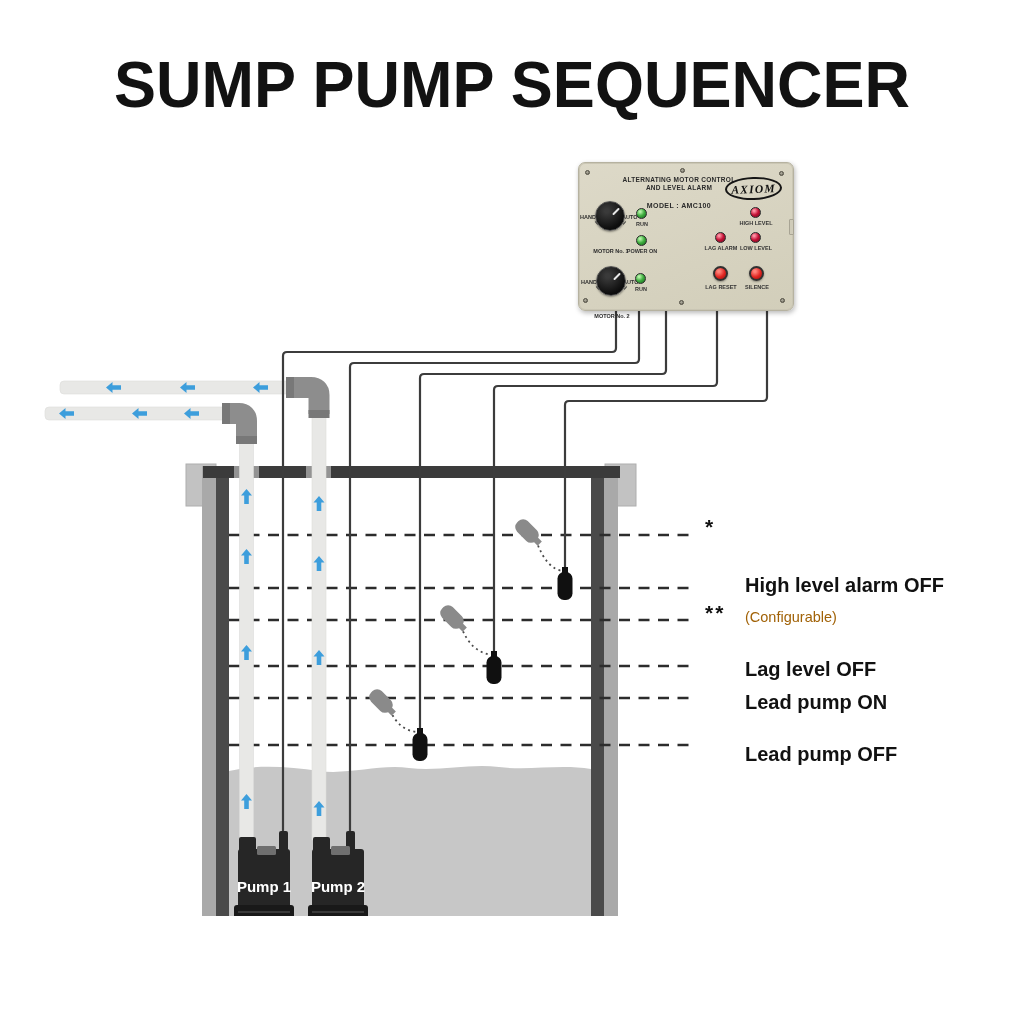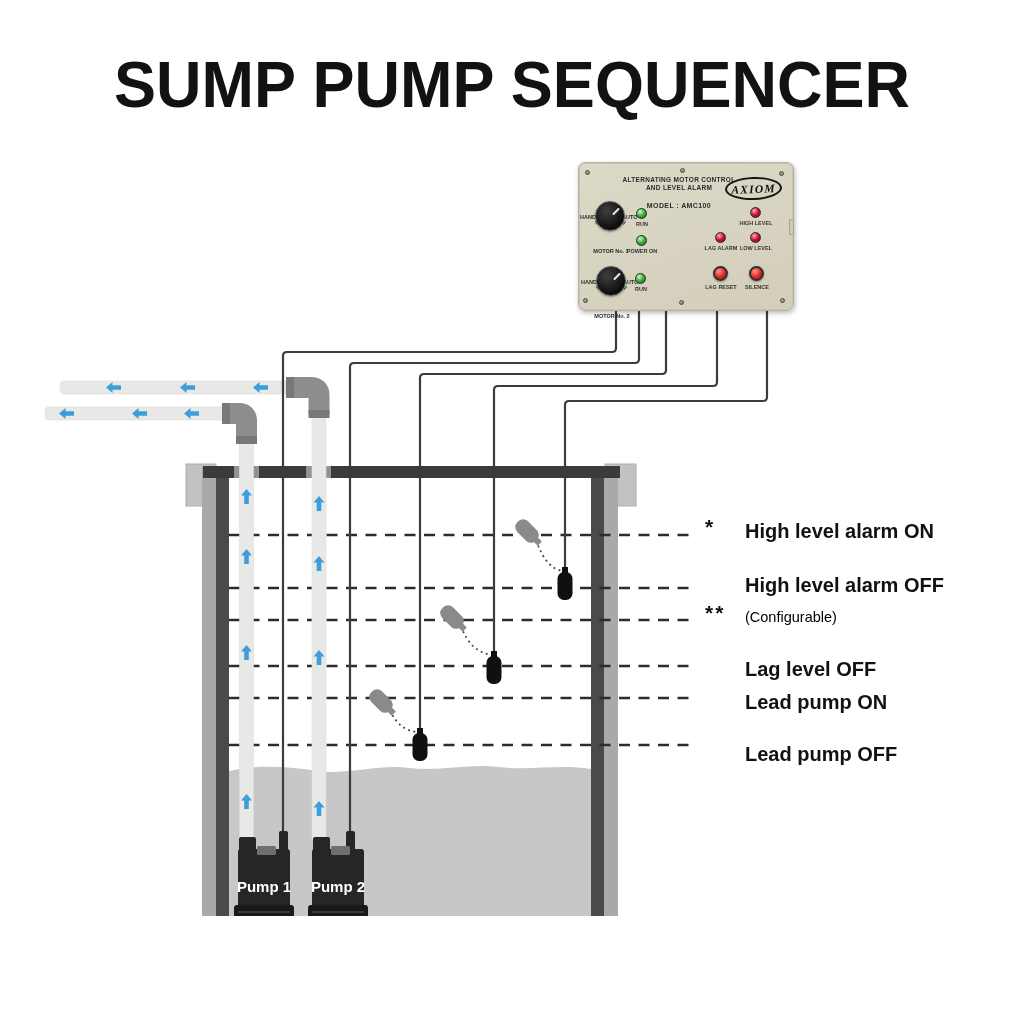--- a/index.html
+++ b/index.html
@@ -63,21 +63,21 @@
   .led-label{width:44px;text-align:center;font-size:5.5px;font-weight:bold;color:#333;}
   #side-tab{left:210px;top:56px;width:5px;height:16px;background:#cfcbb9;
     border:1px solid #a8a494;border-radius:1px;}
   
   .level-row{position:absolute;left:700px;z-index:2;color:#111;}
   .level-row .marker{position:absolute;left:5px;top:-5px;font-weight:bold;
     font-size:21px;letter-spacing:2px;}
   .level-row .level-label{display:block;margin-left:45px;font-size:20px;
     font-weight:bold;white-space:nowrap;}
   .level-row .level-note{display:block;margin-left:45px;margin-top:3px;
-    font-size:14.5px;color:#000000;}
+    font-size:14.5px;color:#a16207;}
 </style>
 </head>
 <body>
 
 <div id="stage">
 
   <div id="main-title">SUMP PUMP SEQUENCER</div>
 
   <svg id="diagram" width="1024" height="1024" viewBox="0 0 1024 1024">
 
@@ -246,21 +246,20 @@
     <div class="led-label" style="left:155px;top:82px">LOW LEVEL</div>
 
     <div class="push-btn" style="left:134px;top:103px"></div>
     <div class="led-label" style="left:120px;top:121px">LAG RESET</div>
     <div class="push-btn" style="left:170px;top:103px"></div>
     <div class="led-label" style="left:156px;top:121px">SILENCE</div>
   </div>
 
   <div class="level-row" style="top:520px">
     <span class="marker">*</span>
-    <span class="level-label">High level alarm ON</span>
   </div>
   <div class="level-row" style="top:574px">
     <span class="marker"></span>
     <span class="level-label">High level alarm OFF</span>
   </div>
   <div class="level-row" style="top:606px">
     <span class="marker">**</span>
     <span class="level-note">(Configurable)</span>
   </div>
   <div class="level-row" style="top:658px">

